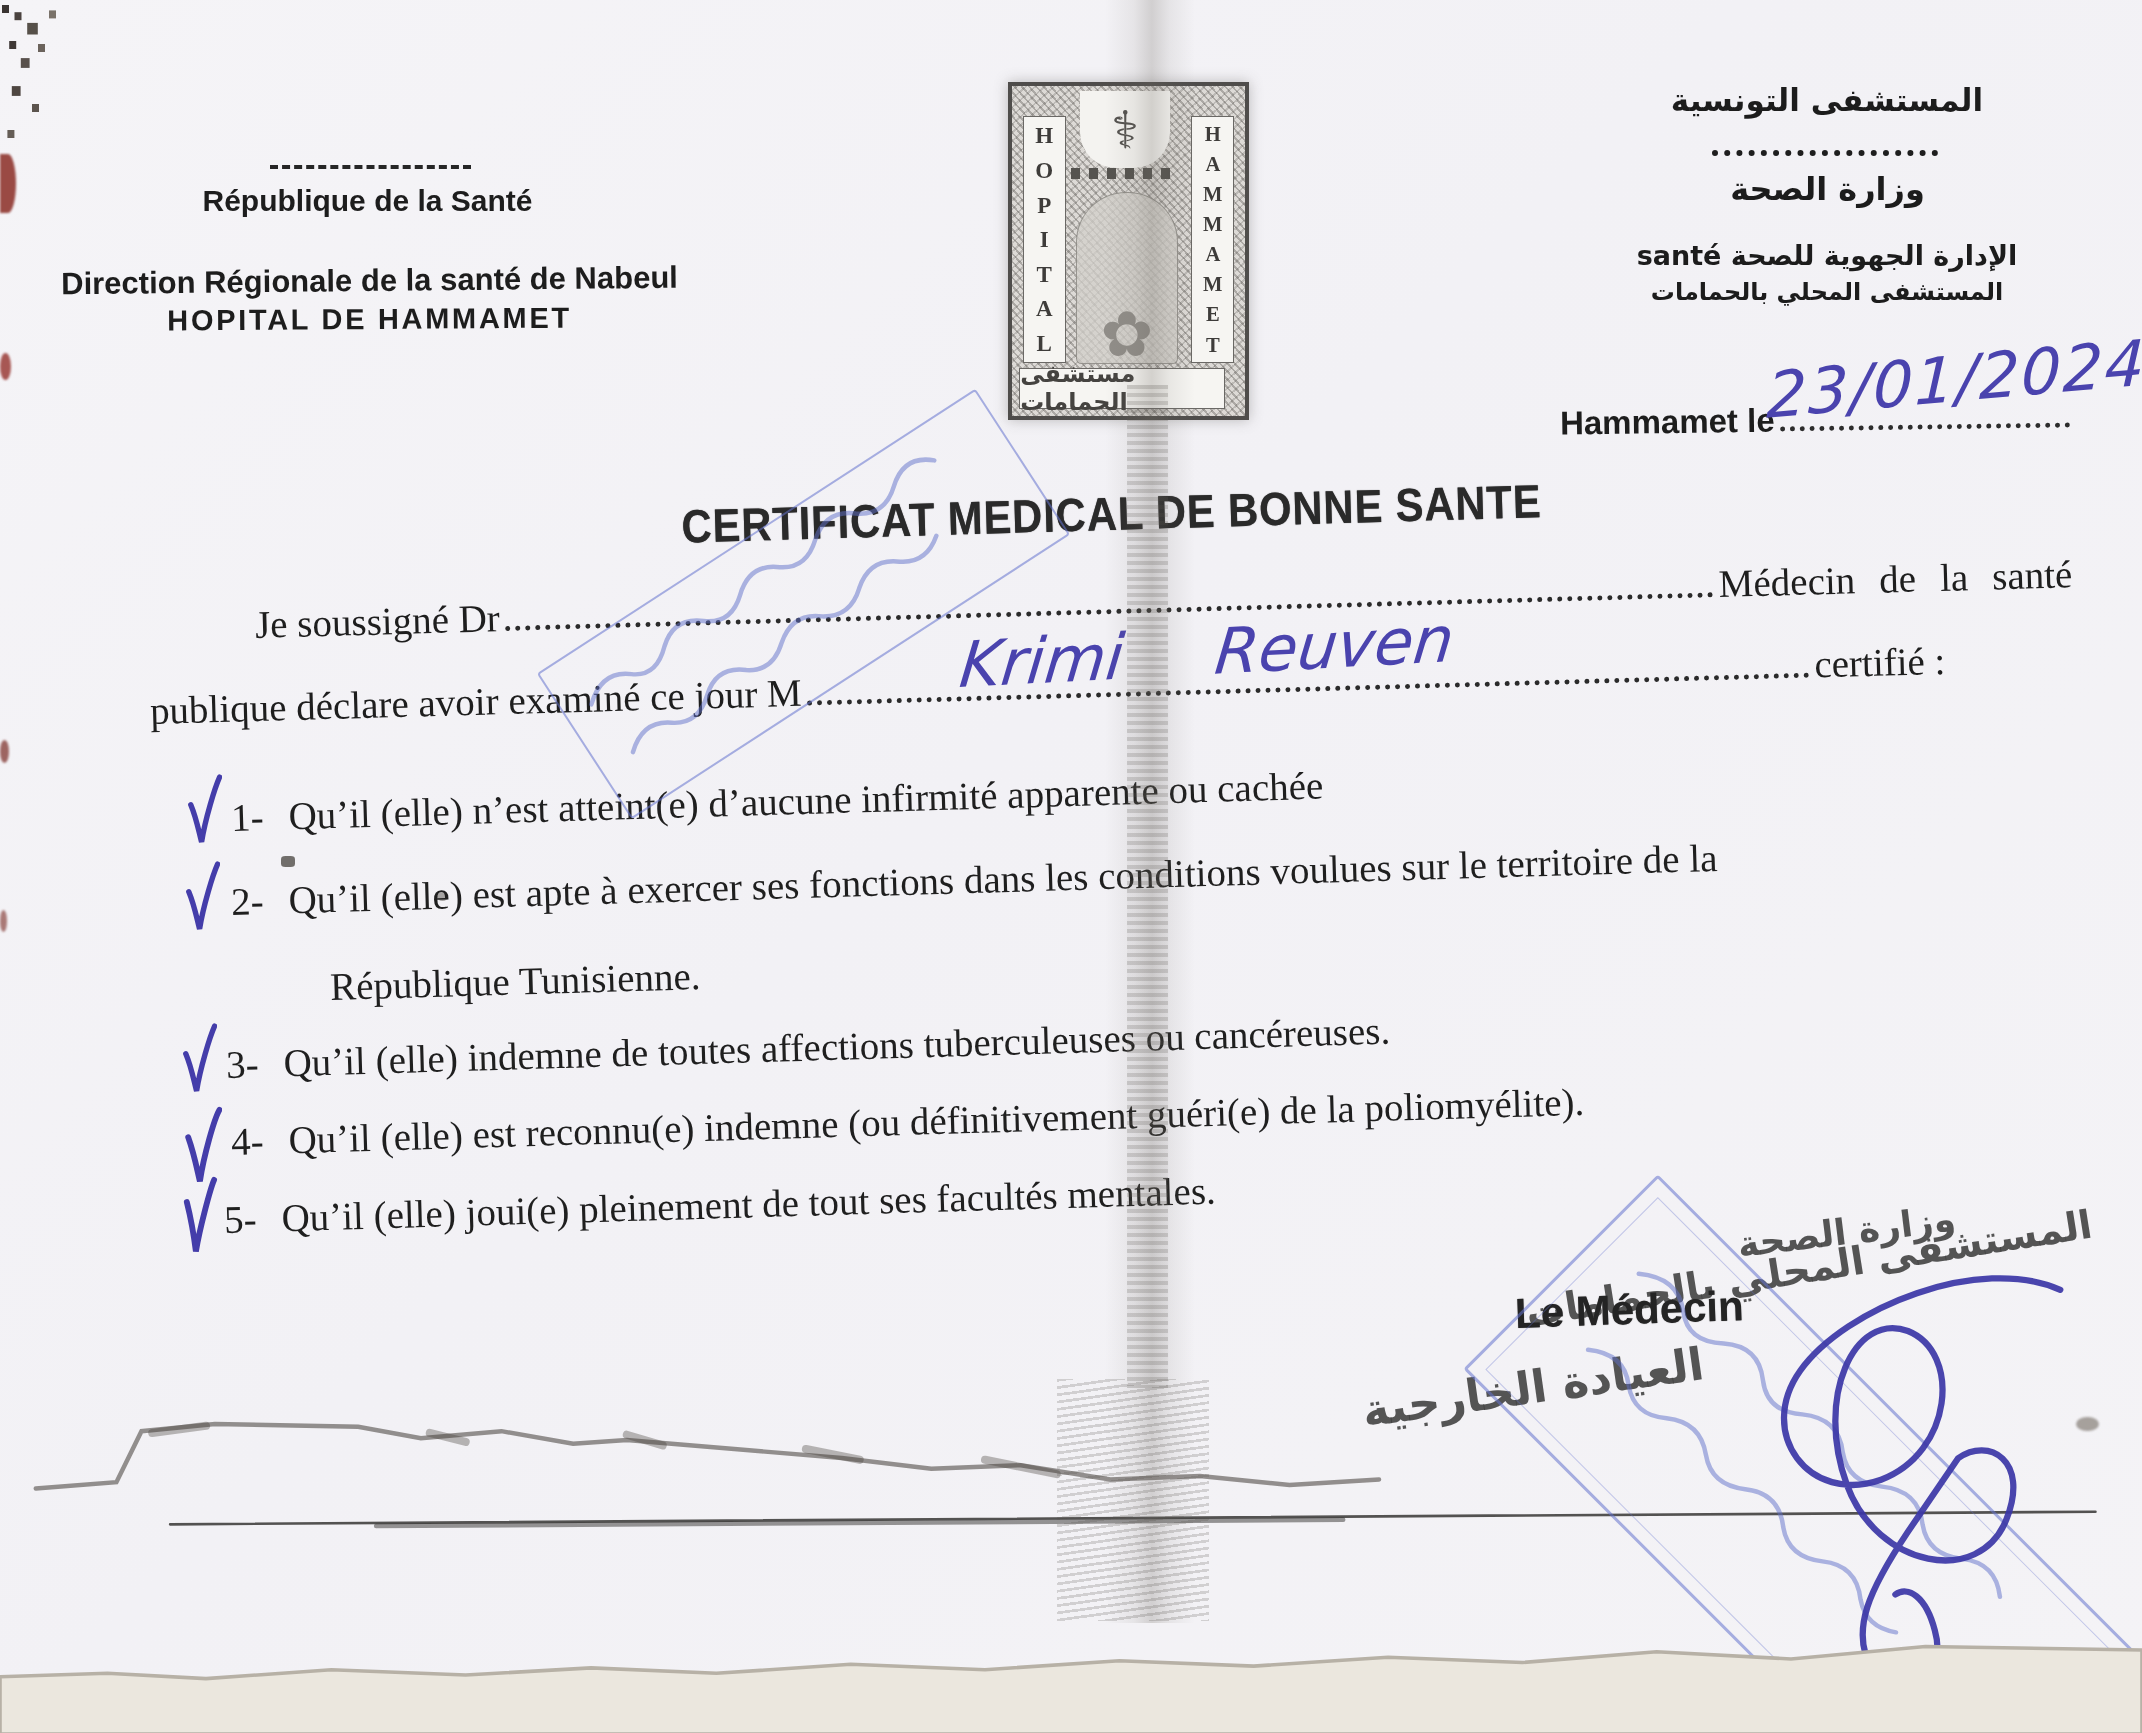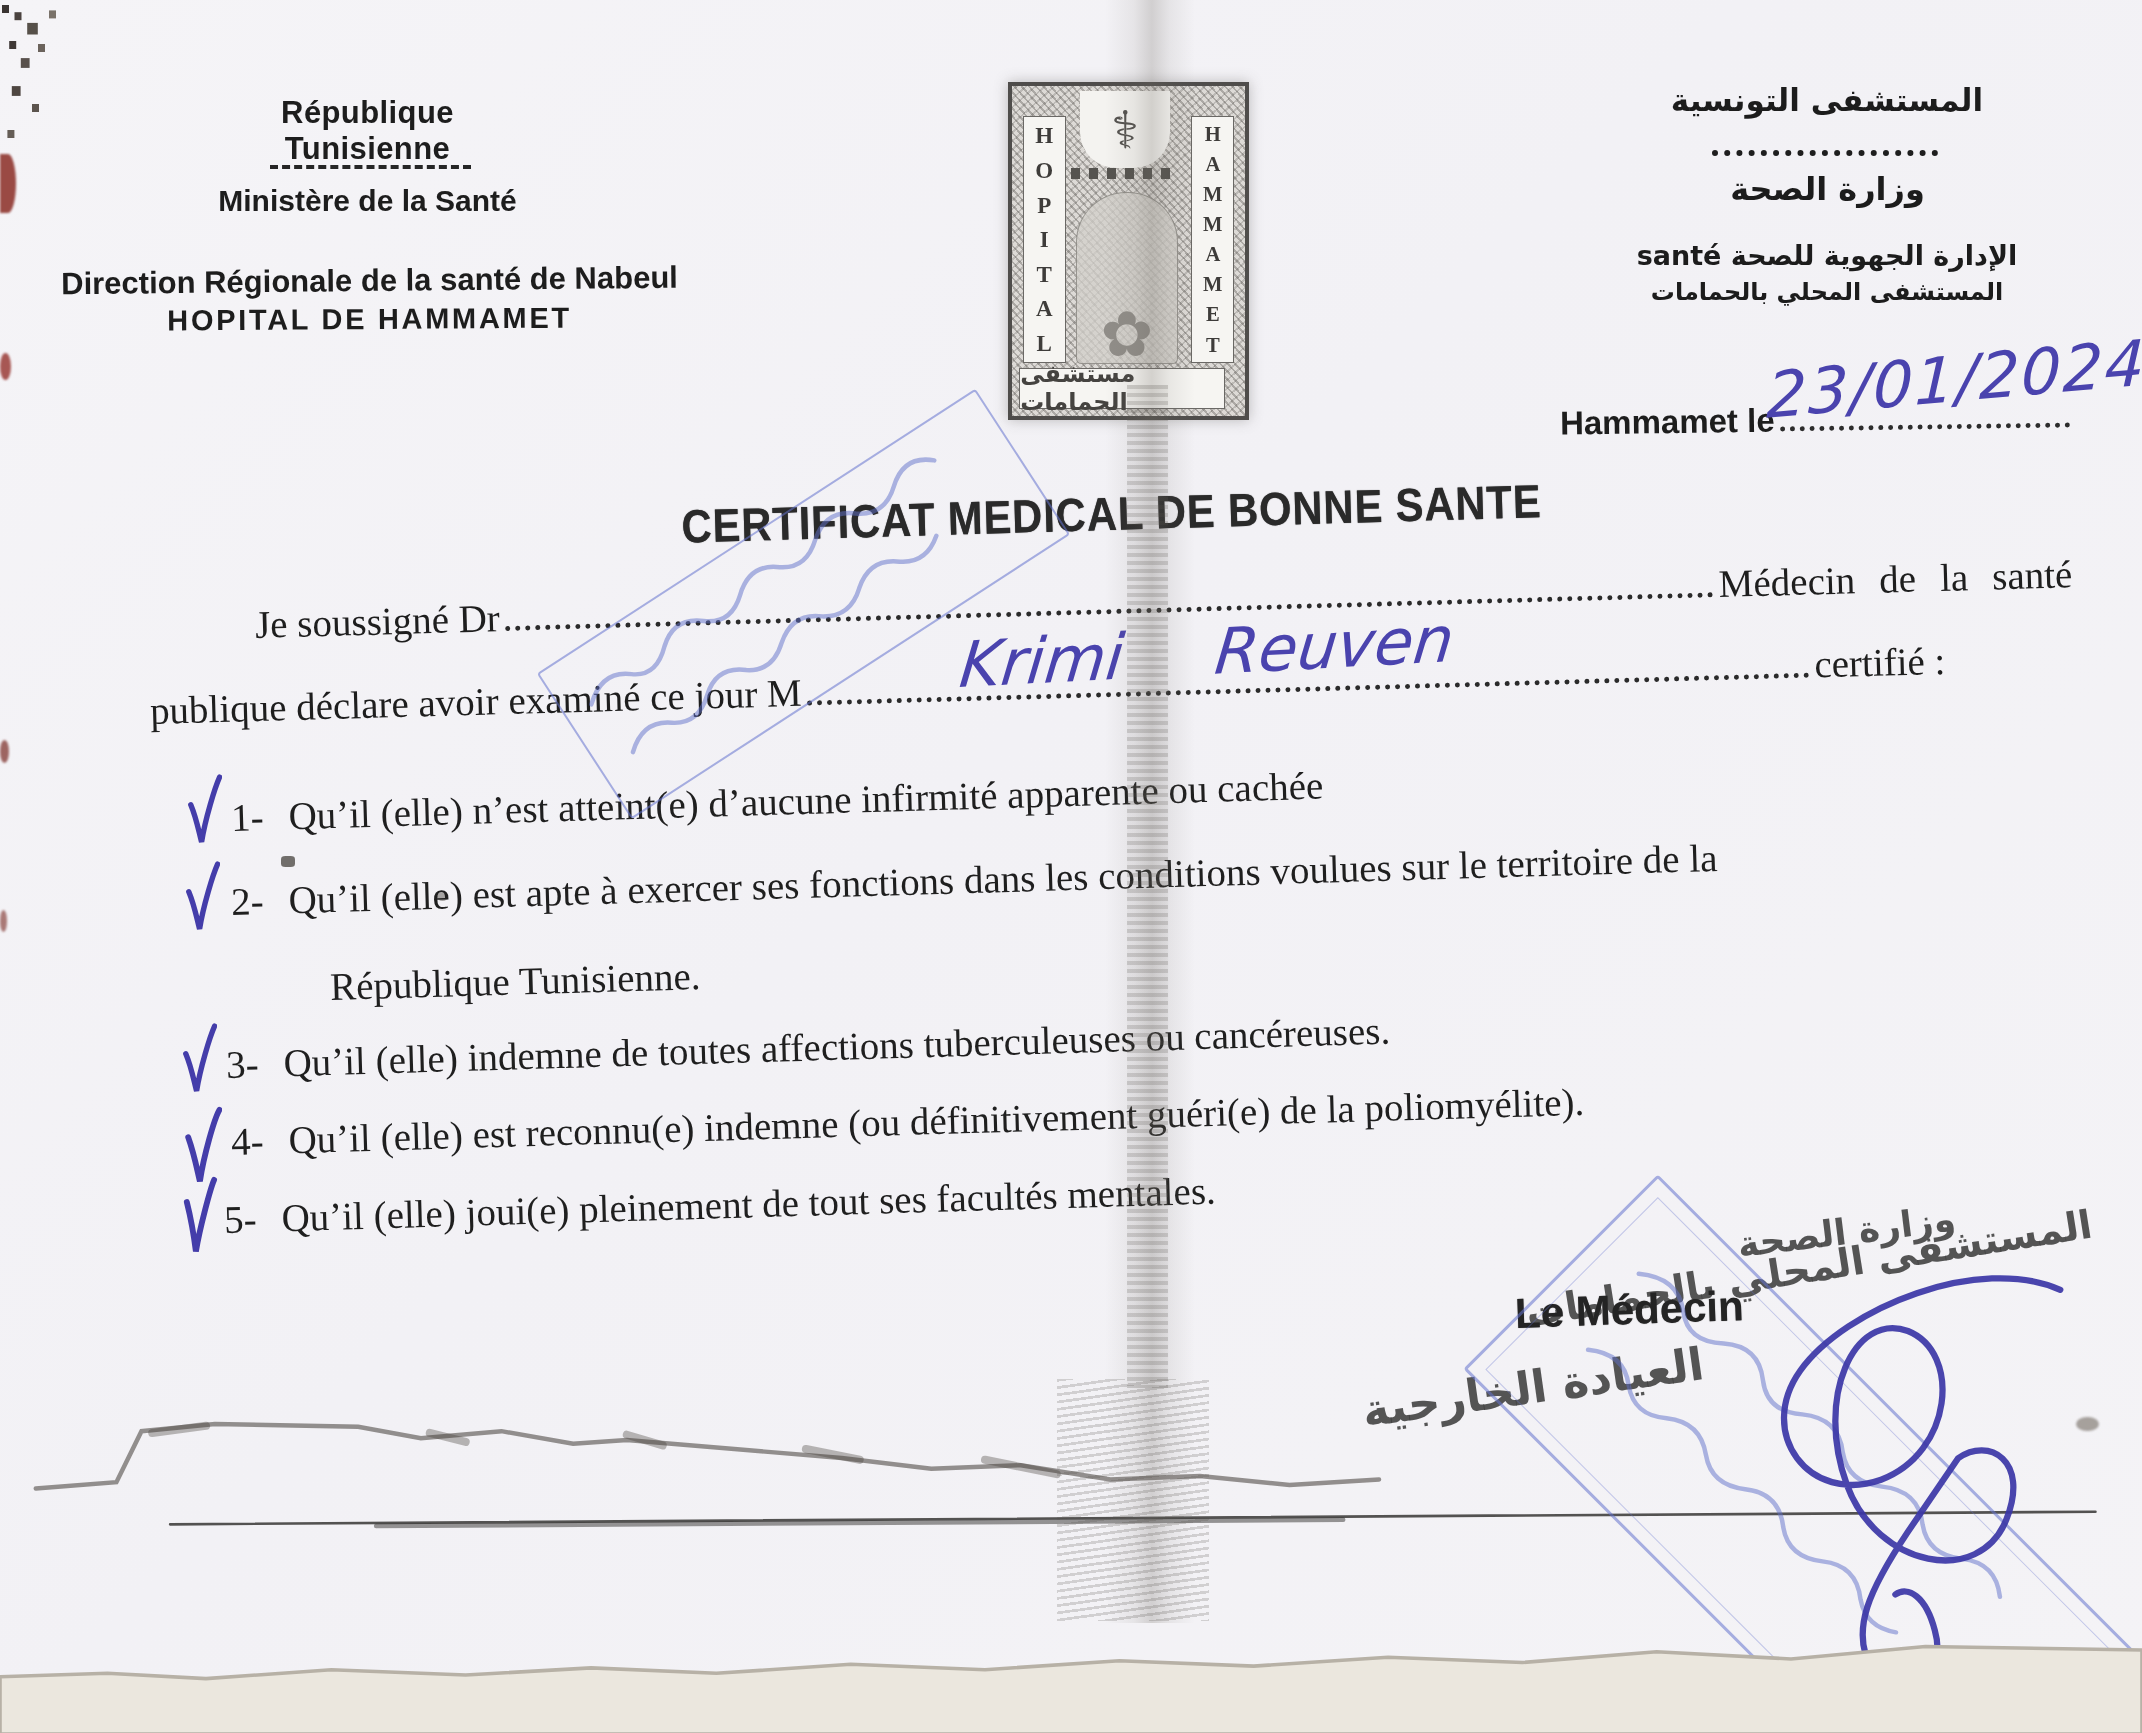--- a/index.html
+++ b/index.html
@@ -109,23 +109,22 @@
 
   <div class="abs corner-speckle"></div>
   <div class="speck" style="left:0;top:154px;width:16px;height:59px;background:rgba(138,43,36,.85);border-radius:0 60% 60% 0;filter:blur(0.9px);"></div>
   <div class="speck" style="left:0;top:353px;width:10.7px;height:27px;background:rgba(147,48,42,.8);filter:blur(0.9px);"></div>
   <div class="speck" style="left:0;top:740px;width:9px;height:23px;background:rgba(120,40,34,.7);filter:blur(0.9px);"></div>
   <div class="speck" style="left:0;top:910px;width:7.2px;height:21.5px;background:rgba(120,40,34,.6);filter:blur(0.9px);"></div>
   <div class="speck" style="left:281px;top:856px;width:14.3px;height:10.7px;background:rgba(70,66,60,.75);border-radius:30%;"></div>
   <div class="speck" style="left:437px;top:892px;width:10.7px;height:9px;background:rgba(90,86,80,.5);"></div>
   <div class="speck" style="left:2076px;top:1417px;width:23px;height:14.3px;background:rgba(132,126,118,.7);filter:blur(0.9px);"></div>
 
-  <div class="abs hl hl1">République Tunisienne</div>
   <div class="abs hl-dash"></div>
-  <div class="abs hl hl2">Ministère de la Santé</div>
+  <div class="abs hl hl2">République de la Santé</div>
   <div class="abs hl hl3">Direction Régionale de la santé de Nabeul</div>
   <div class="abs hl hl4">HOPITAL DE HAMMAMET</div>
 
   <div class="abs emblem">
     <div class="emblem-top">⚕</div>
     <div class="emblem-crenel"></div>
     <div class="emblem-col col-l">
       <span>H</span>
         <span>O</span>
         <span>P</span>

